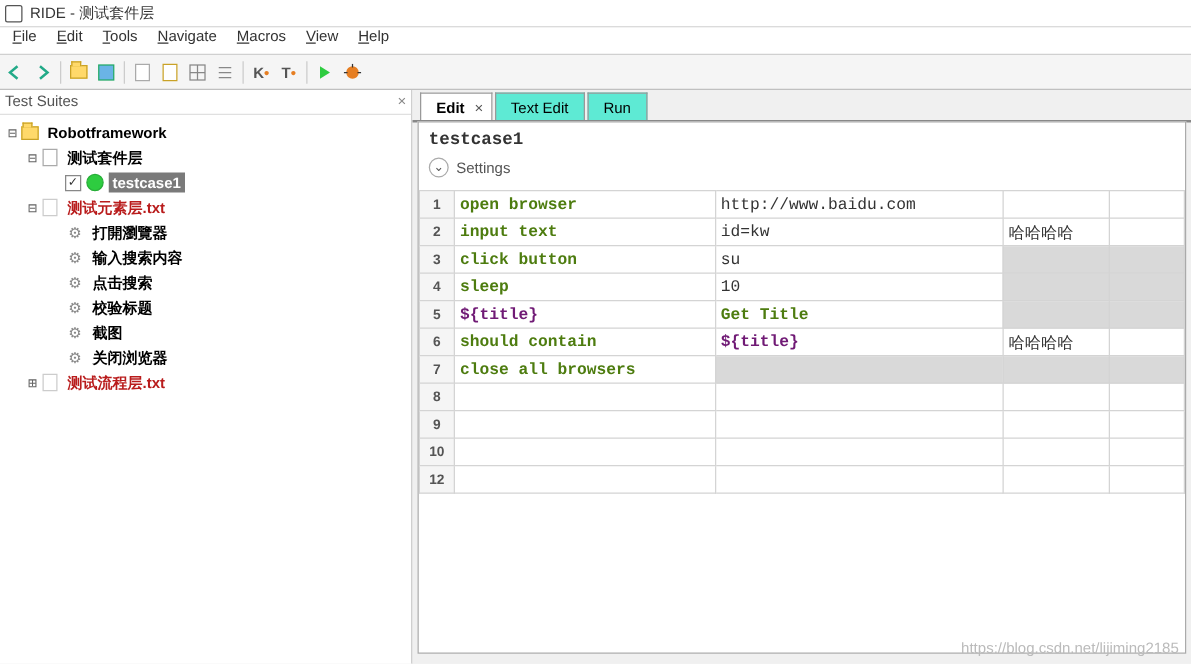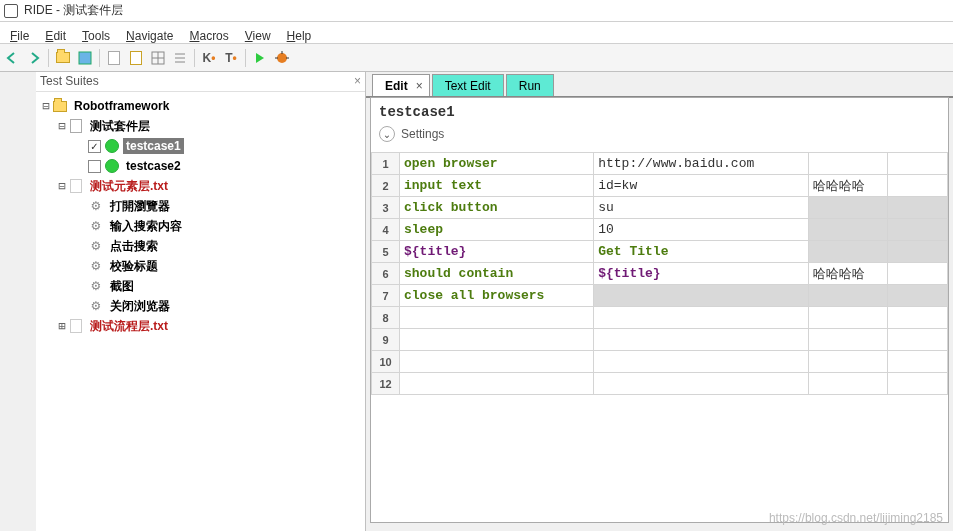--- a/index.html
+++ b/index.html
@@ -8,27 +8,27 @@
   font-size: 12px;
   background: #f0f0f0;
   width: 953px;
   height: 531px;
   overflow: hidden;
   position: relative;
 }
 .title-bar { height: 22px; background: #fff; display: flex; align-items: center; padding: 0 4px; border-bottom: 1px solid #d0d0d0; }
 .title-bar .app-icon { width: 14px; height: 14px; border: 1px solid #555; border-radius: 2px; margin-right: 6px; }
 .title-bar span { color: #333; }
-.menu-bar { height: 22px; background: #fff; display: flex; align-items: flex-end; padding: 0 2px; border-bottom: 1px solid #d0d0d0; }
+.menu-bar { height: 22px; background: #fff; display: flex; align-items: flex-start; padding: 0 2px; border-bottom: 1px solid #d0d0d0; }
 .menu-bar div { padding: 0 8px; color: #333; cursor: default; }
 .menu-bar div u { text-decoration: underline; }
 .toolbar { height: 28px; background: #f5f5f5; display: flex; align-items: center; padding: 0 2px; border-bottom: 1px solid #c0c0c0; gap: 2px; }
 .tb-btn { width: 20px; height: 20px; display: flex; align-items: center; justify-content: center; cursor: pointer; }
 .tb-sep { width:1px; height:18px; background:#ccc; margin:0 2px;}
-.main { display: flex; height: calc(100% - 72px); padding-left: 36px; }
+.main { display: flex; height: calc(100% - 72px); }
 .left-pane { width: 330px; background: #fff; border-right: 1px solid #c0c0c0; display: flex; flex-direction: column; }
 .left-header { height: 20px; padding: 2px 4px; color: #555; border-bottom: 1px solid #e0e0e0; position:relative;}
 .left-header .close-x { position:absolute; right:4px; top:2px; color:#888; cursor:pointer;}
 .tree { padding: 4px 0; overflow:auto; font-size:12px; }
 .tree-row { display: flex; align-items: center; height: 20px; padding-left: 4px; cursor:pointer;}
 .tree-row .expand { width:12px; text-align:center; color:#666; font-family:monospace;}
 .tree-row .icon { width:16px; height:16px; margin:0 3px 0 0; display:flex; align-items:center; justify-content:center;}
 .tree-row .lbl { padding:1px 3px;font-weight:bold; }
 .tree-row .lbl.selected { background:#7a7a7a; color:#fff; }
 .tree-row .checkbox { width:13px;height:13px;border:1px solid #888;margin-right:3px;display:flex;align-items:center;justify-content:center;font-size:10px;color:#333;background:#fff;}
@@ -159,28 +159,20 @@
           <span class="lbl">测试套件层</span>
         </div>
       <div class="tree-row indent2">
           <span class="expand"></span>
           <span class="checkbox">✓</span>
           <span class="icon">
             <div class="tc-icon"></div>
           </span>
           <span class="lbl selected">testcase1</span>
         </div>
-      <div class="tree-row indent2">
-          <span class="expand"></span>
-          <span class="checkbox"></span>
-          <span class="icon">
-            <div class="tc-icon"></div>
-          </span>
-          <span class="lbl">testcase2</span>
-        </div>
       <div class="tree-row indent1">
           <span class="expand">⊟</span>
           <span class="icon">
             <div class="file-gray-icon"></div>
           </span>
           <span class="lbl gray">测试元素层.txt</span>
         </div>
       <div class="tree-row indent2">
           <span class="expand"></span>
           <span class="icon gear-icon">⚙</span>

